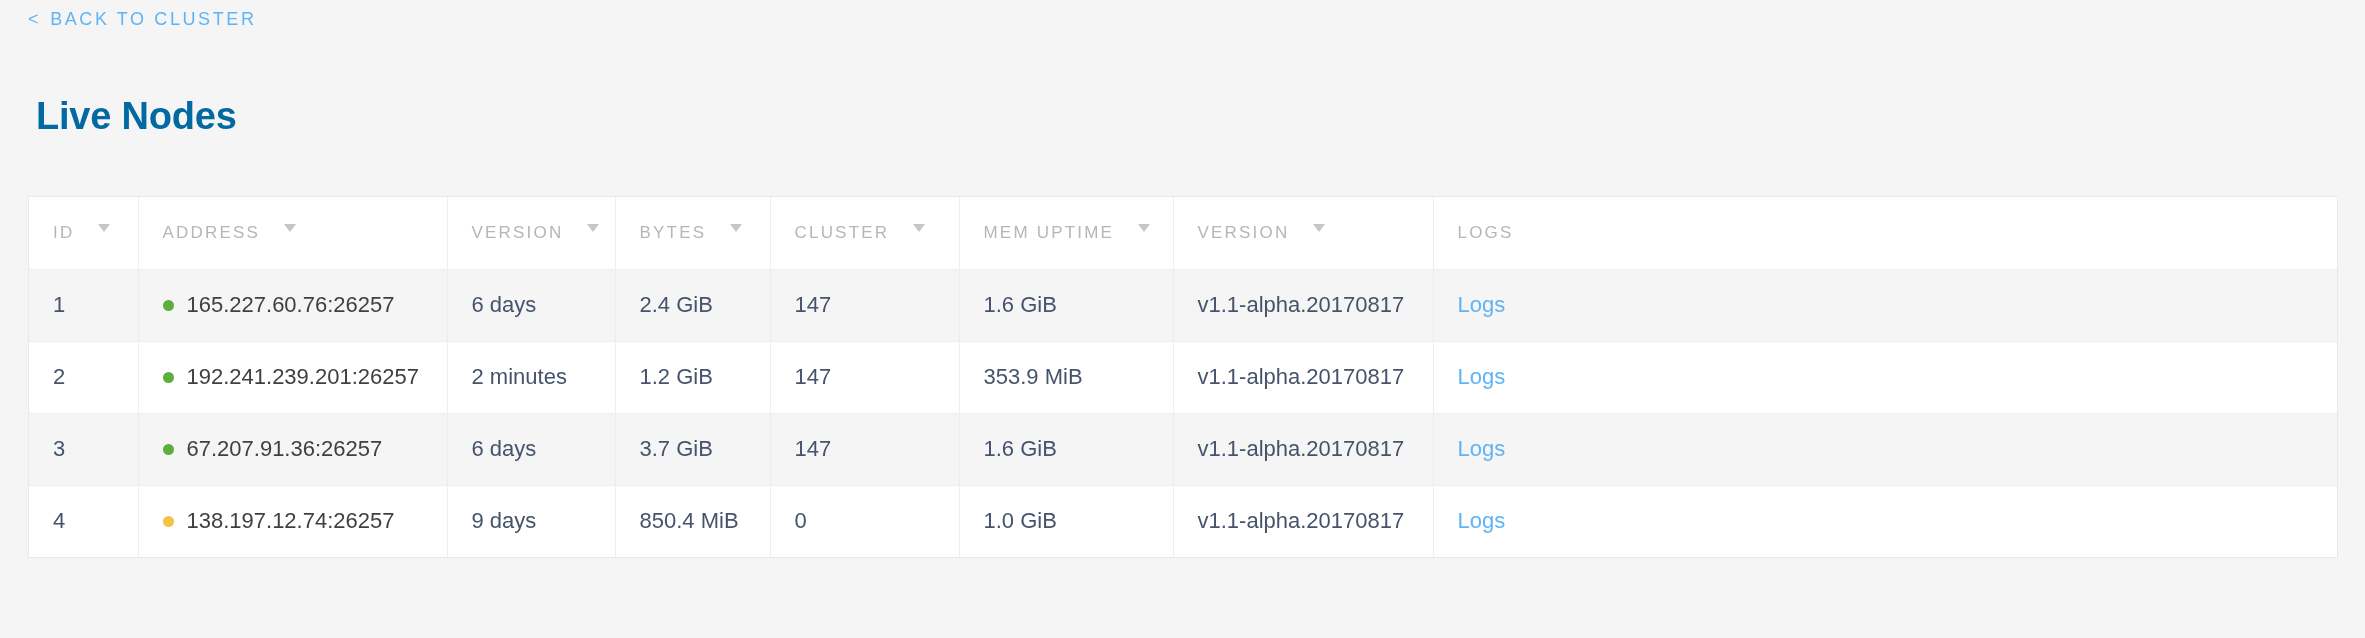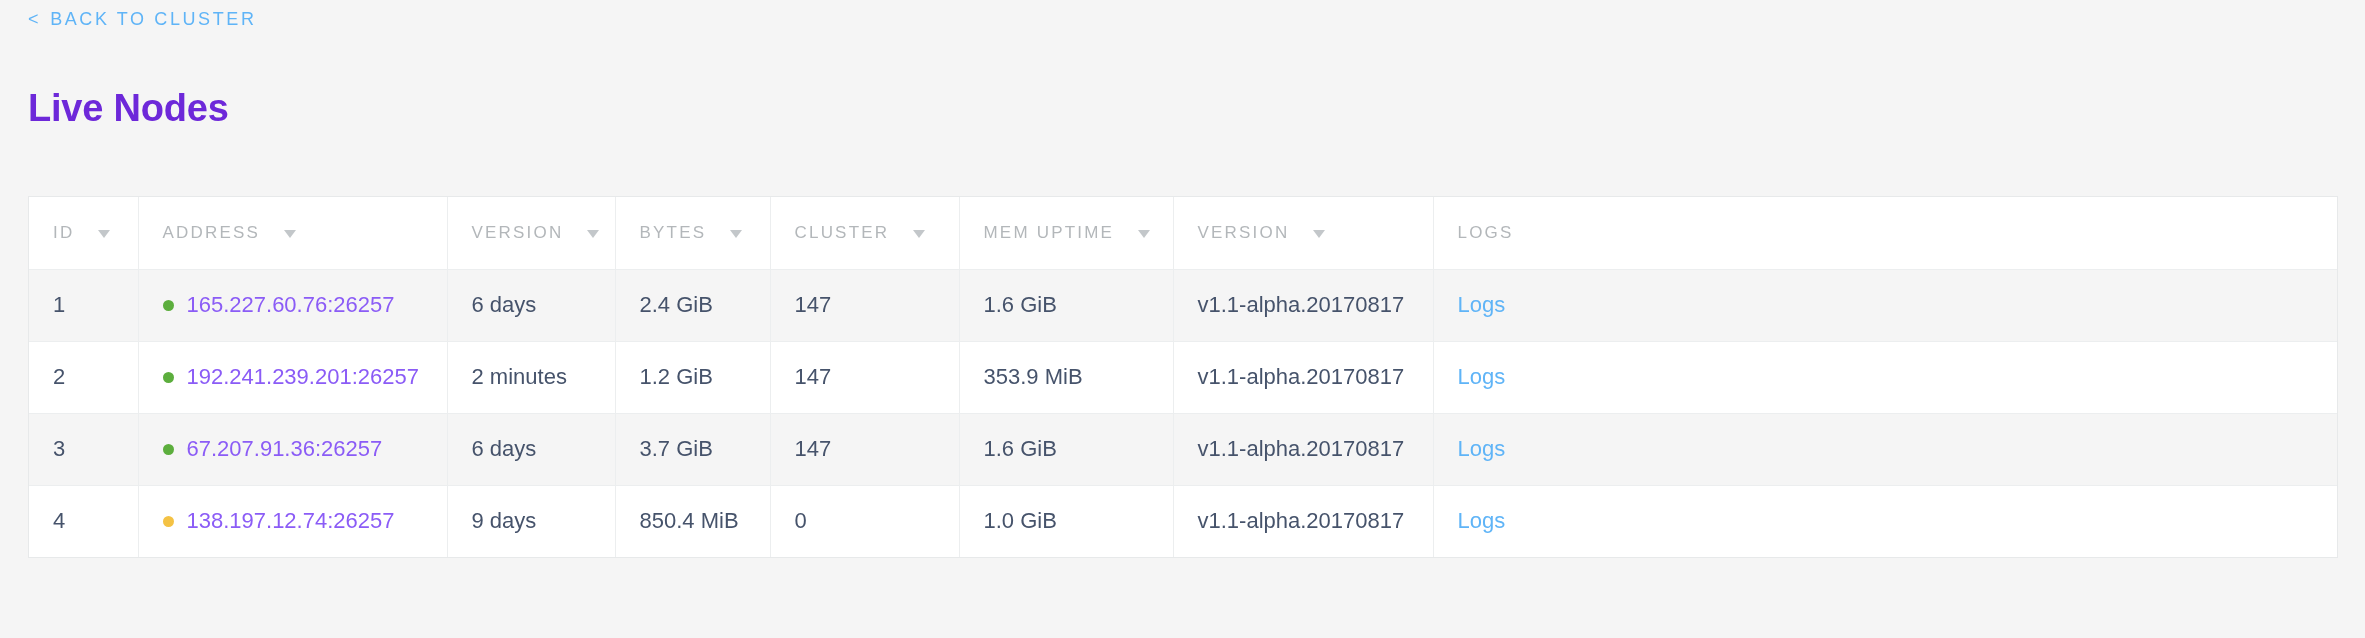--- a/index.html
+++ b/index.html
@@ -45,24 +45,24 @@
     line-height: 1;
     display: inline-block;
   }
 
   
   .page-title {
     position: absolute;
     left: 28px;
     top: 108px;
     transform: translateY(-50%);
-    margin: 0;
+    margin: 8px;
     font-size: 38px;
     font-weight: bold;
-    color: #6d28d9;
+    color: #0369a1;
     letter-spacing: -0.2px;
     line-height: 1;
     white-space: nowrap;
   }
 
   
   .table-wrap {
     position: absolute;
     left: 28px;
     top: 196px;
@@ -101,21 +101,21 @@
     white-space: nowrap;
     cursor: pointer;
     box-sizing: border-box;
   }
   table.nodes thead th:last-child {
     border-right: none;
     cursor: default;
   }
   .th-inner {
     display: inline-flex;
-    align-items: center;
+    align-items: flex-start;
     gap: 24px;
   }
   .sort-caret {
     display: inline-block;
     width: 0;
     height: 0;
     border-left: 6px solid transparent;
     border-right: 6px solid transparent;
     border-top: 8px solid #c3c7ca;
     position: relative;
@@ -146,21 +146,21 @@
   .status-dot {
     width: 11px;
     height: 11px;
     border-radius: 50%;
     flex: 0 0 auto;
     display: inline-block;
   }
   .status-dot.healthy  { background: #5cae3d; }
   .status-dot.suspect  { background: #f4c244; }
   .addr-link {
-    color: #8b5cf6;
+    color: #404040;
     text-decoration: none;
     cursor: pointer;
     font-size: 22px;
   }
   .logs-link {
     color: #5fb4f7;
     text-decoration: none;
     cursor: pointer;
     font-size: 22px;
   }

